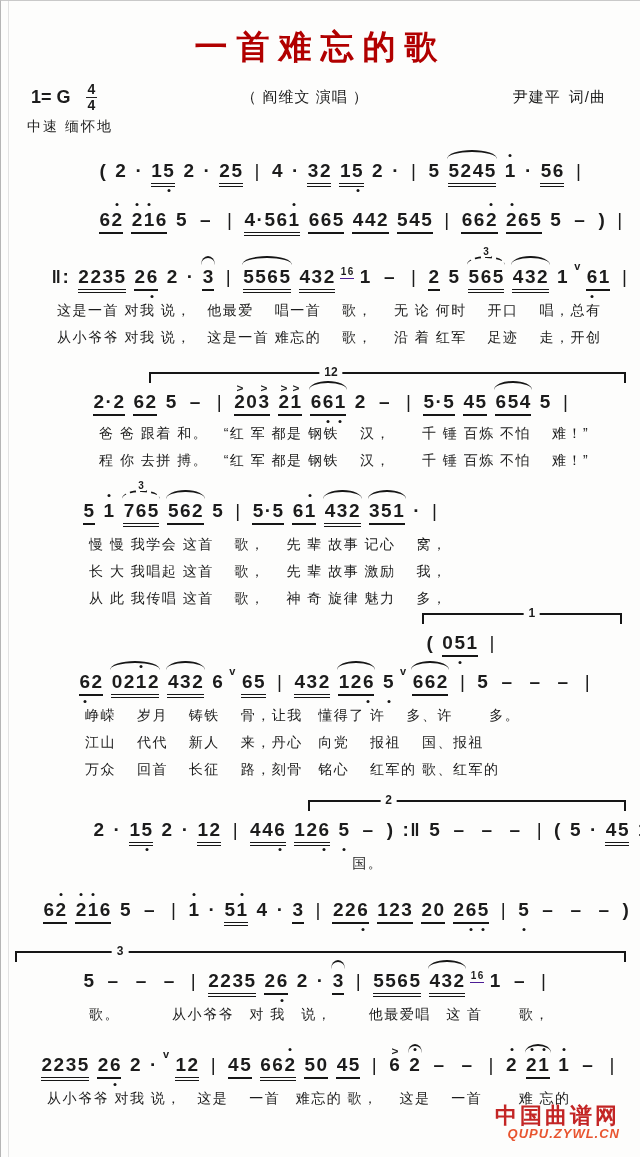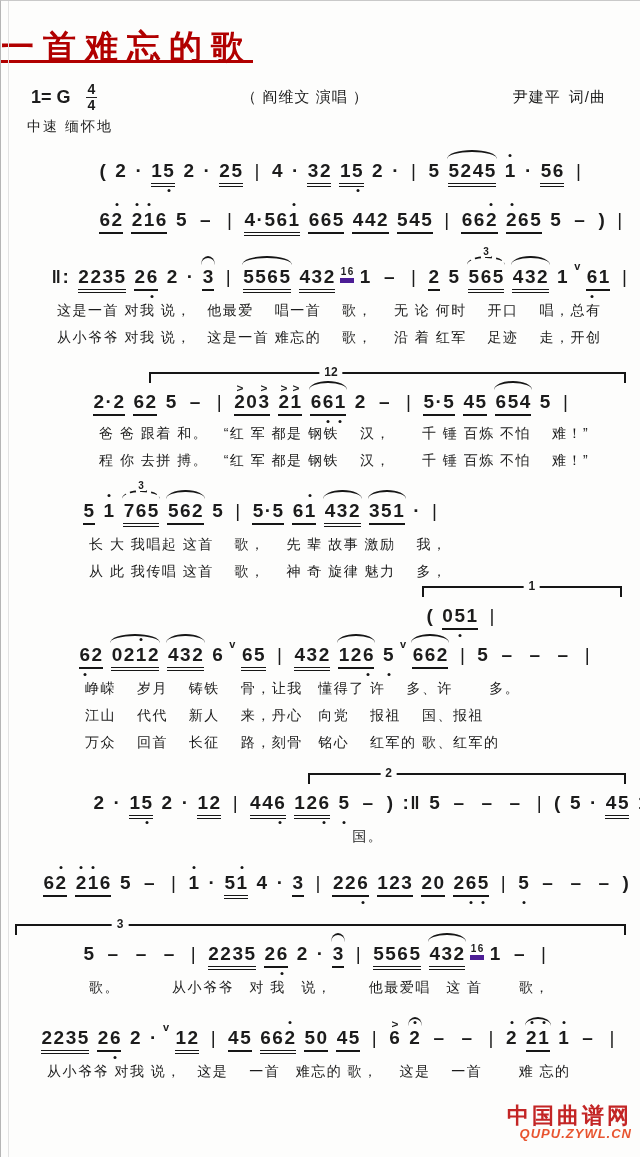--- a/index.html
+++ b/index.html
@@ -6,22 +6,22 @@
   body{
     width:640px;height:1157px;position:relative;overflow:hidden;
     background:#fdfdfc;color:#1c1c1c;
     font-family:"Liberation Sans","DejaVu Sans",sans-serif;
     border-left:1px solid #b5b5b5;border-top:1px solid #c9c9c9;box-sizing:border-box;
   }
   body::before{content:"";position:absolute;left:7px;top:0;bottom:0;width:1px;background:#e2e2e2;}
 
   
   .title{
-    text-align:left;margin-top:24px;font-size:33px;font-weight:800;
-    letter-spacing:9px;color:#b10000;text-decoration:underline;
+    text-align:center;margin-top:24px;font-size:33px;font-weight:800;
+    letter-spacing:9px;color:#b10000;
   }
   .meta-row{display:flex;justify-content:space-between;align-items:center;
     padding:0 34px 0 30px;margin-top:12px;font-size:15px;}
   .key{display:inline-flex;align-items:center;gap:15px;font-size:18px;font-weight:700;}
   .frac{display:inline-flex;flex-direction:column;line-height:1.05;font-size:14px;
     font-weight:700;text-align:center;}
   .frac .fr-top{border-bottom:1.6px solid #222;padding:0 2px;}
   .performer{font-size:15px;letter-spacing:1px;}
   .credit{font-size:15px;letter-spacing:1px;}
   .credit b{font-weight:500;margin-left:8px;}
@@ -33,21 +33,21 @@
   .note-row{display:flex;align-items:baseline;white-space:nowrap;
     font-size:19px;font-weight:700;letter-spacing:.5px;}
   .cell{position:relative;margin:0 4px;padding-bottom:1px;display:inline-block;}
   .ch{position:relative;display:inline-block;margin:0 .5px;}
   .u1{border-bottom:2px solid #161616;}
   .u2{border-bottom:4px double #161616;}
   .bar{margin:0 7px;font-weight:400;}
   .dash{margin:0 8px;font-weight:700;}
   .rep{font-weight:800;}
   .grace{font-size:10px;top:-8px;margin:0 1px;border-bottom-width:1px;}
-  .grace.u1{border-bottom:5px solid #4c1d95;}
+  .grace.u1{border-bottom:1px solid #4c1d95;}
   .breath{font-size:11px;font-weight:700;top:-13px;margin:0 1px;border:none;}
   .grace,.breath{position:relative;}
 
   
   .ch.hi::before{content:"";position:absolute;top:-6px;left:50%;
     transform:translateX(-50%);width:3px;height:3px;border-radius:50%;background:#161616;}
   .ch.lo::after{content:"";position:absolute;bottom:-10px;left:50%;
     transform:translateX(-50%);width:3px;height:3px;border-radius:50%;background:#161616;}
   .ch.acc::before{content:">";position:absolute;top:-14px;left:50%;
     transform:translateX(-50%) scale(.62);font-weight:800;}
@@ -77,21 +77,21 @@
   .l-v2{padding-left:74px;margin-top:44px;}
   .l-v3{padding-left:64px;margin-top:30px;}
   .l-e1{width:200px;margin-left:auto;margin-right:4px;margin-top:24px;}
   .l-v4{padding-left:60px;margin-top:14px;}
   .l-v5{padding-left:74px;margin-top:40px;}
   .l-v6{padding-left:24px;margin-top:26px;}
   .l-v7{padding-left:64px;margin-top:44px;}
   .l-v8{padding-left:22px;margin-top:30px;}
 
   
-  .watermark{position:absolute;right:8px;bottom:16px;text-align:right;line-height:1.05;}
+  .watermark{position:absolute;right:20px;bottom:16px;text-align:right;line-height:1.05;}
   .site{font-size:22px;font-weight:800;color:#c32525;letter-spacing:3px;}
   .url{font-size:13px;font-weight:800;color:#e8542f;letter-spacing:1px;font-style:italic;}
 </style>
 </head>
 <body>
 
 <div>
   <div class="title">一首难忘的歌</div>
   <div class="meta-row">
     <span class="key">
@@ -217,20 +217,21 @@
         <span class="cell u1"><i class="deco slur"></i><span class="ch">5</span><span class="ch">6</span><span class="ch">2</span></span>
         <span class="cell u0"><span class="ch">5</span></span>
         <span class="cell u0 bar"><span class="ch">|</span></span>
         <span class="cell u1"><span class="ch">5</span><span class="ch">·</span><span class="ch">5</span></span>
         <span class="cell u1"><span class="ch">6</span><span class="ch hi">1</span></span>
         <span class="cell u2"><i class="deco slur"></i><span class="ch">4</span><span class="ch">3</span><span class="ch">2</span></span>
         <span class="cell u1"><i class="deco slur"></i><span class="ch">3</span><span class="ch">5</span><span class="ch">1</span></span>
         <span class="cell u0"><span class="ch">·</span></span>
         <span class="cell u0 bar"><span class="ch">|</span></span>
       </div>
+      <div class="lyric-line">慢 慢 我学会 这首　 歌，　 先 辈 故事 记心　 窝，</div>
       <div class="lyric-line">长 大 我唱起 这首　 歌，　 先 辈 故事 激励　 我，</div>
       <div class="lyric-line">从 此 我传唱 这首　 歌，　 神 奇 旋律 魅力　 多，</div>
     </div>
     <div class="music-line l-e1">
       <div class="volta" style="left: 0%; right: 0%;">
         <span class="vlabel" style="left: 55%;">1</span>
       </div>
       <div class="note-row">
         <span class="cell u0"><span class="ch">(</span></span>
         <span class="cell u1"><span class="ch">0</span><span class="ch lo">5</span><span class="ch">1</span></span>

